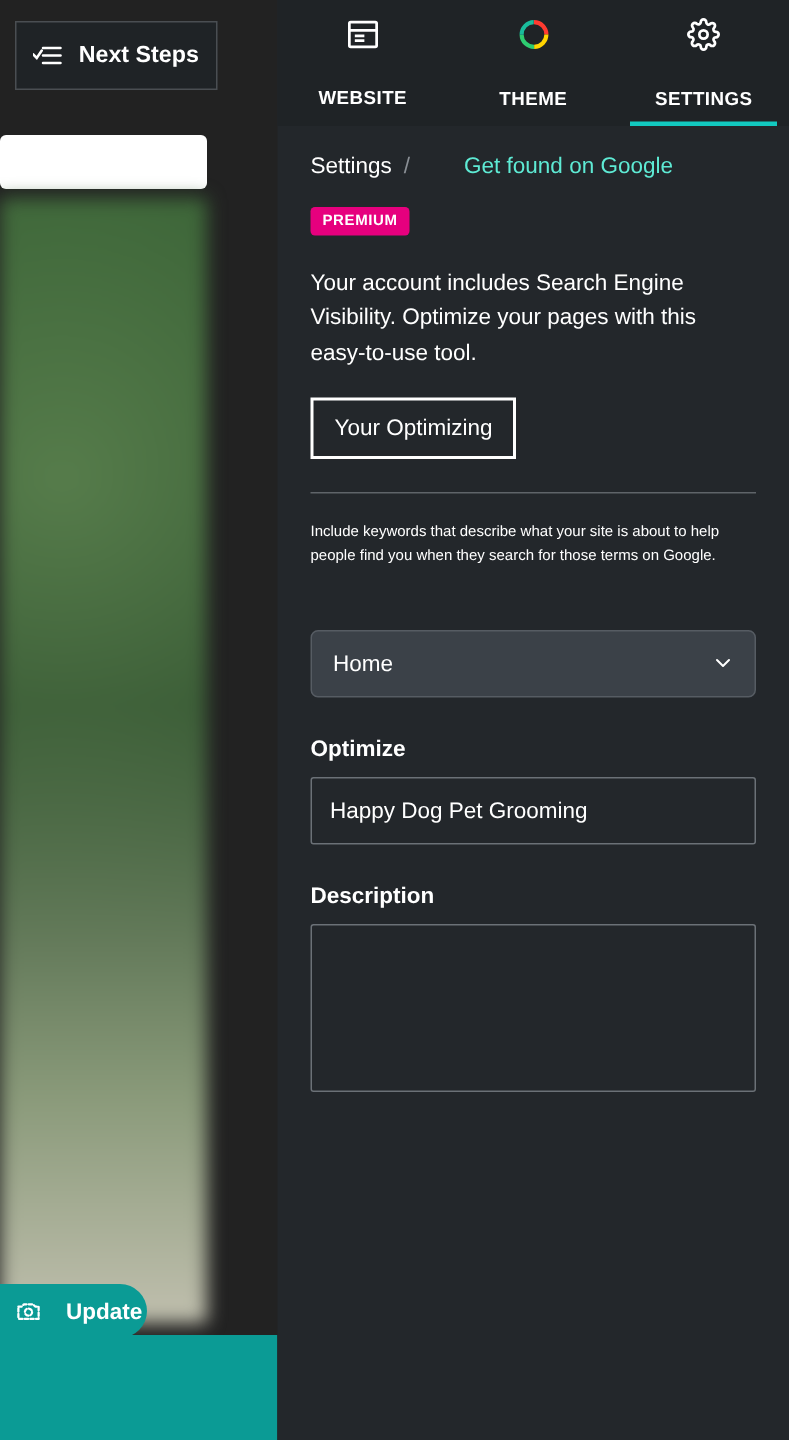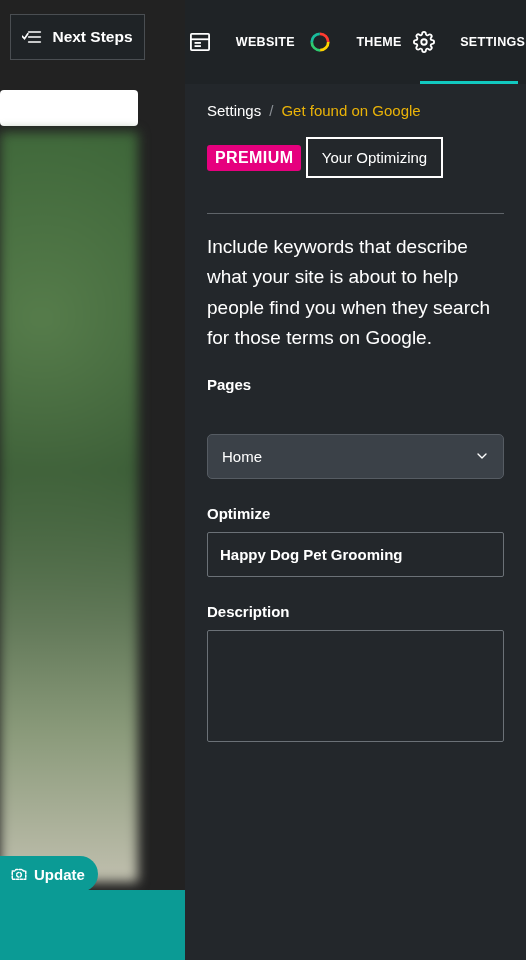--- a/index.html
+++ b/index.html
@@ -30,21 +30,21 @@
       linear-gradient(180deg, #30592f 0%, #2a4a2a 45%, #8a9a7a 80%, #c0bfae 100%);
     filter: blur(6px);
   }
   .update-btn {
     position: absolute;
     left: 0; bottom: 68px;
     width: 98px; height: 36px;
     background: #0b9b95;
     border-top-right-radius: 18px;
     border-bottom-right-radius: 18px;
-    display: flex; align-items: center; gap: 6px;
+    display: flex; align-items: center; gap: 16px;
     padding-left: 10px;
     color: #fff; font-weight: 700; font-size: 15px;
   }
   .teal-block {
     position: absolute;
     left: 0; bottom: 0;
     width: 185px; height: 70px;
     background: #0b9b95;
   }
 
@@ -70,21 +70,21 @@
     display: flex; flex-direction: column;
   }
 
   
   .config-tabs {
     display: flex; height: 84px;
     background: #1f2326;
   }
   .config-tab {
     flex: 1;
-    display: flex; flex-direction: row; align-items: center; justify-content: center;
+    display: flex; flex-direction: column; align-items: center; justify-content: center;
     gap: 25px;
     font-size: 12.5px; font-weight: 700; letter-spacing: 0.3px;
     color: #fff;
     position: relative;
     cursor: pointer;
   }
   .config-tab.active::after {
     content: "";
     position: absolute;
     left: 8px; right: 8px; bottom: 0;
@@ -97,27 +97,27 @@
     overflow: hidden;
   }
 
   .breadcrumb {
     font-size: 15px;
     display: flex; align-items: center; gap: 8px;
     margin-bottom: 18px;
   }
   .breadcrumb .crumb-root { color: #fff; cursor: pointer; }
   .breadcrumb .sep { color: #8a8f95; }
-  .breadcrumb .crumb-current { color: #eab308; }
+  .breadcrumb .crumb-current { color: #5eead4; margin-left: 28px; }
 
   .premium-badge {
     display: inline-block;
     background: #e6007e;
     color: #fff;
-    font-size: 16px;
+    font-size: 10px;
     font-weight: 700;
     padding: 4px 8px;
     border-radius: 3px;
     letter-spacing: 0.4px;
     margin-bottom: 20px;
   }
 
   .premium-text {
     font-size: 15px;
     line-height: 1.55;
@@ -135,21 +135,21 @@
     cursor: pointer;
   }
 
   .divider {
     border: none;
     border-top: 1px solid #5f6469;
     margin: 22px 0 18px 0;
   }
 
   .keywords-text {
-    font-size: 19px;
+    font-size: 10px;
     line-height: 1.6;
     margin-bottom: 22px;
     margin-top: 12px;
   }
 
   .form-label {
     font-size: 15px;
     font-weight: 700;
     margin-bottom: 10px;
     display: block;
@@ -179,21 +179,20 @@
 
   .text-input {
     width: 100%;
     background: #23272b;
     border: 1px solid #6b7177;
     border-radius: 2px;
     padding: 13px 12px;
     color: #fff;
     font-size: 15px;
     margin-bottom: 26px;
-    font-weight: bold;
   }
   .text-area {
     width: 100%;
     height: 112px;
     background: #23272b;
     border: 1px solid #6b7177;
     border-radius: 2px;
     padding: 12px;
     color: #fff;
     font-size: 15px;
@@ -260,28 +259,28 @@
   <div class="panel-body">
 
     <div class="breadcrumb">
       <span class="crumb-root">Settings</span>
       <span class="sep">/</span>
       <span class="crumb-current">Get found on Google</span>
     </div>
 
     <span class="premium-badge">PREMIUM</span>
 
+    <p class="premium-text">Your account includes Search Engine Visibility. Optimize your pages with this easy-to-use tool.</p>
 
     <button class="start-opt-btn">Your Optimizing</button>
 
     <hr class="divider">
 
     <p class="keywords-text">Include keywords that describe what your site is about to help people find you when they search for those terms on Google.</p>
 
-    <label class="form-label">Pages</label>
     <div class="select-wrap">
       <div class="select">Home</div>
       <svg class="chevron" width="16" height="16" viewBox="0 0 24 24" fill="none" stroke="#fff" stroke-width="2" stroke-linecap="round" stroke-linejoin="round">
         <polyline points="6 9 12 15 18 9"></polyline>
       </svg>
     </div>
 
     <label class="form-label">Optimize</label>
     <input type="text" class="text-input" value="Happy Dog Pet Grooming" style="">
 

